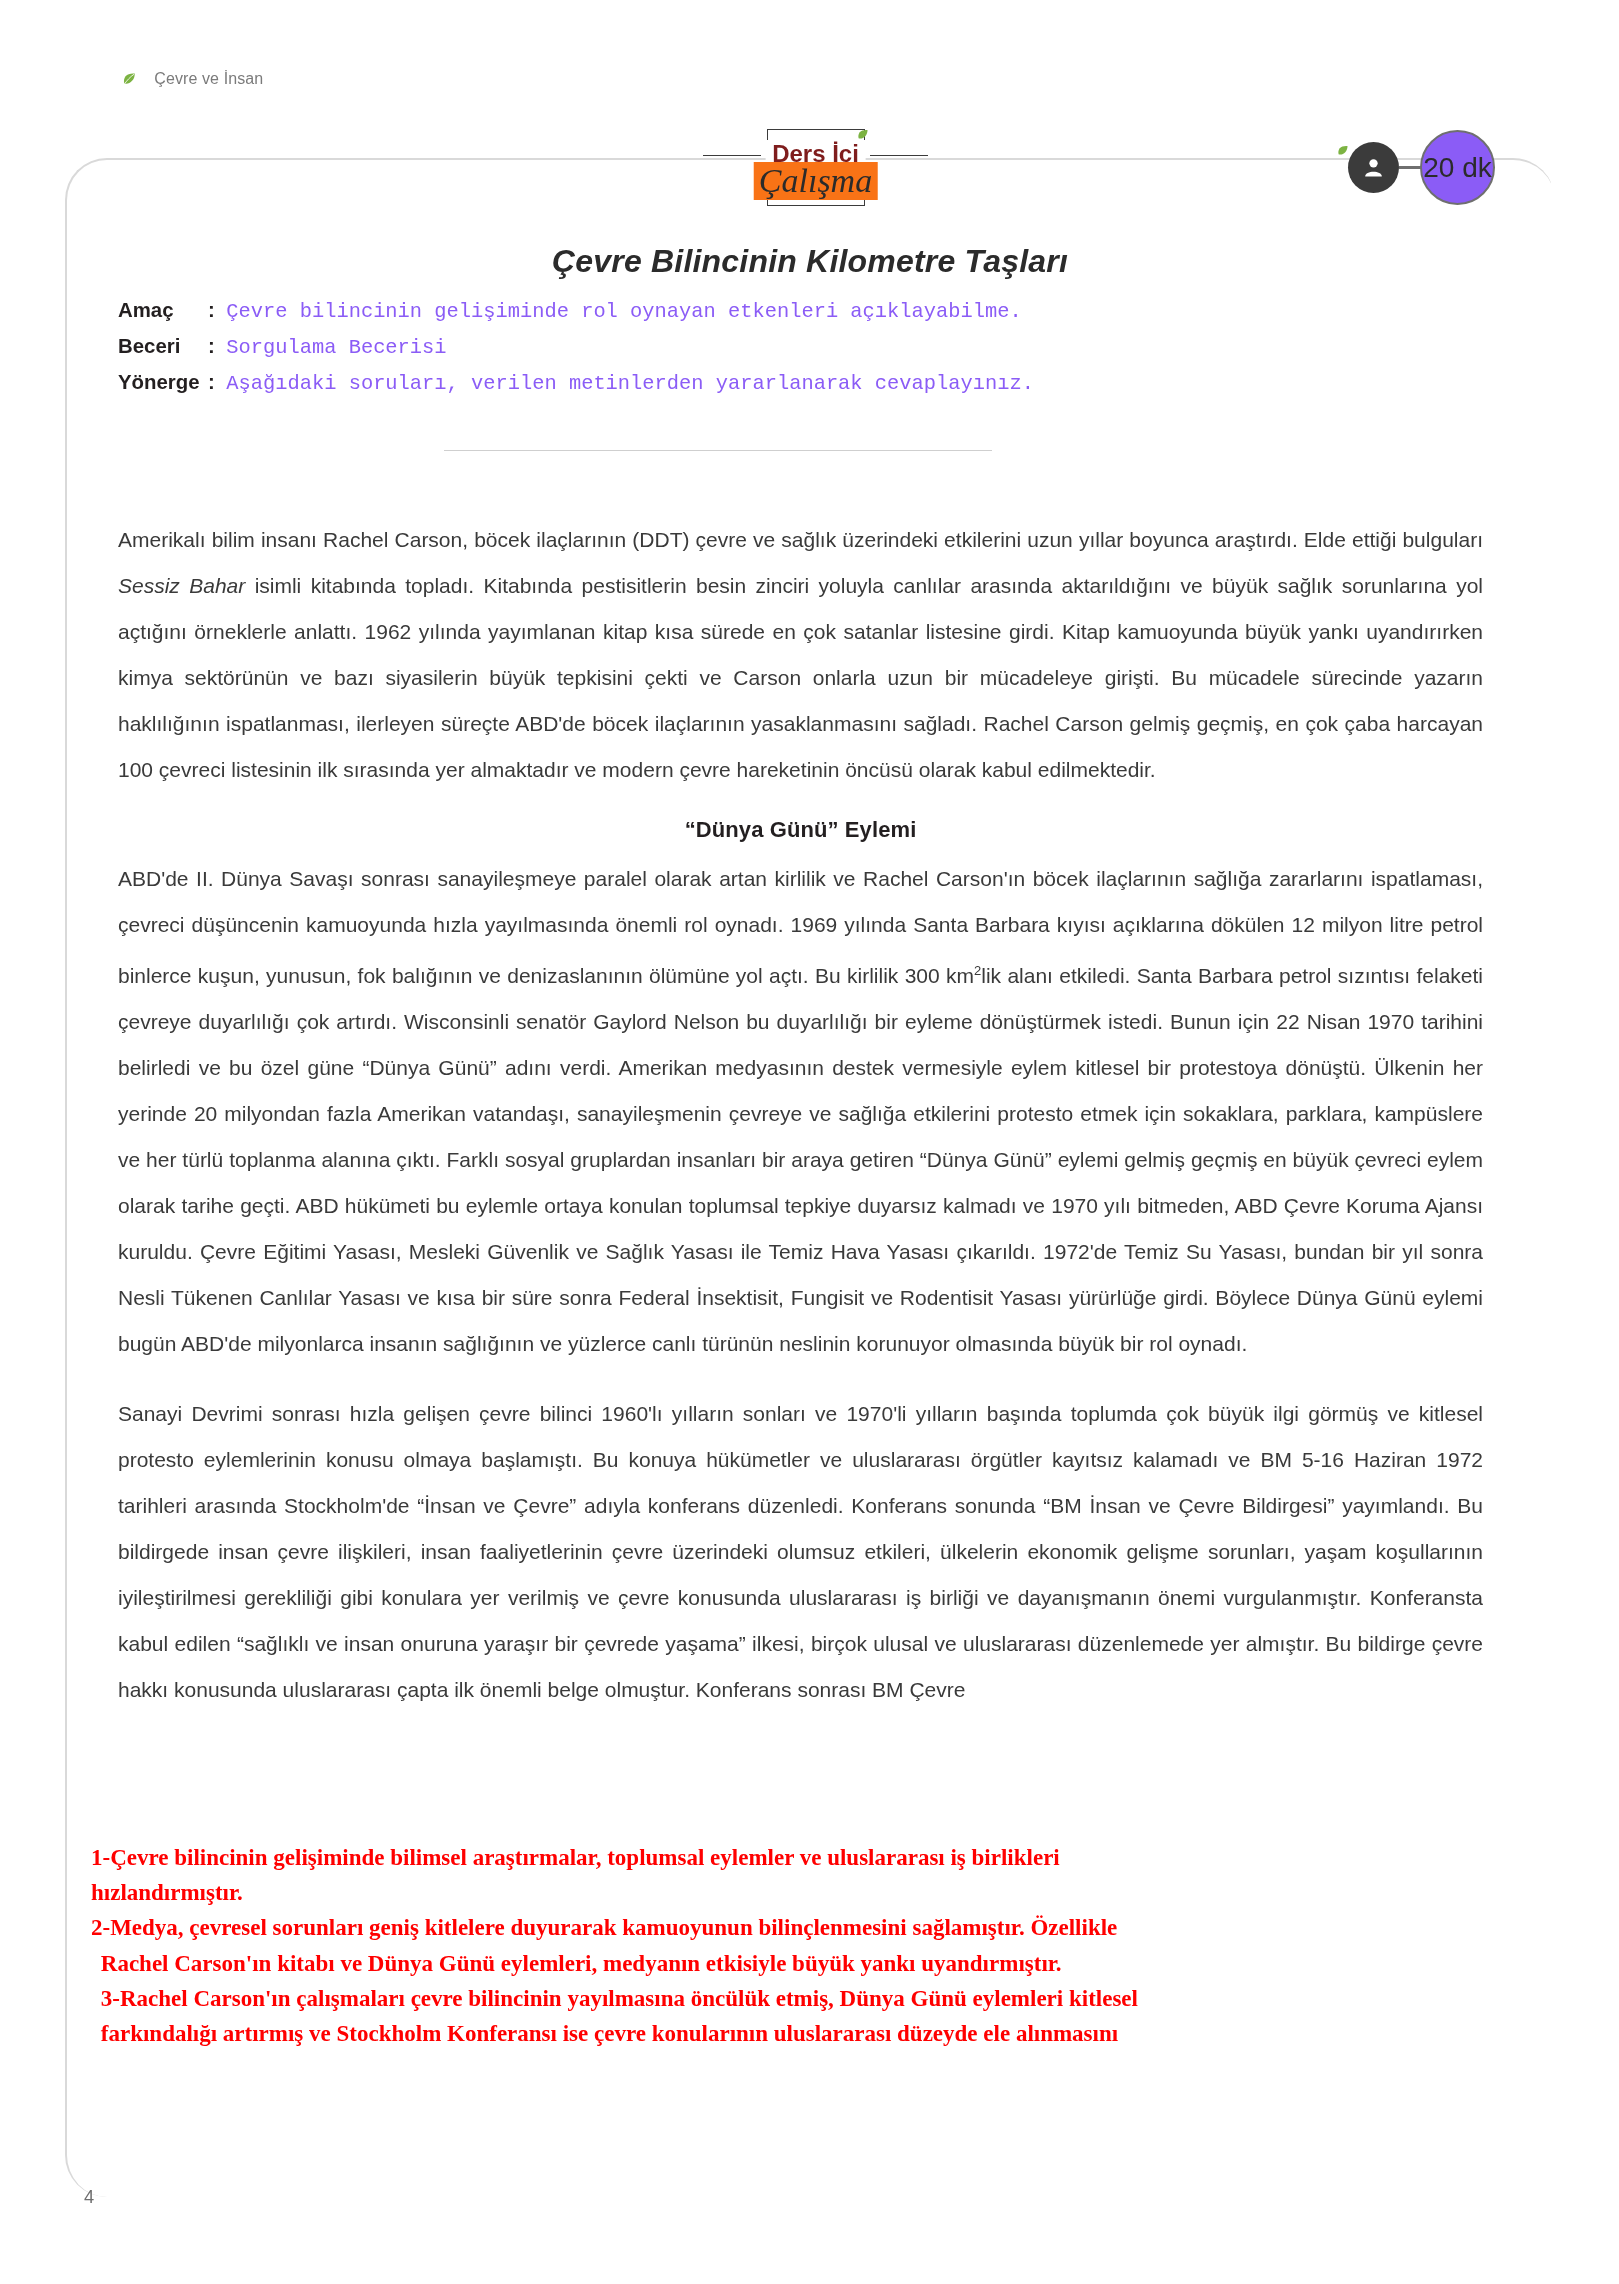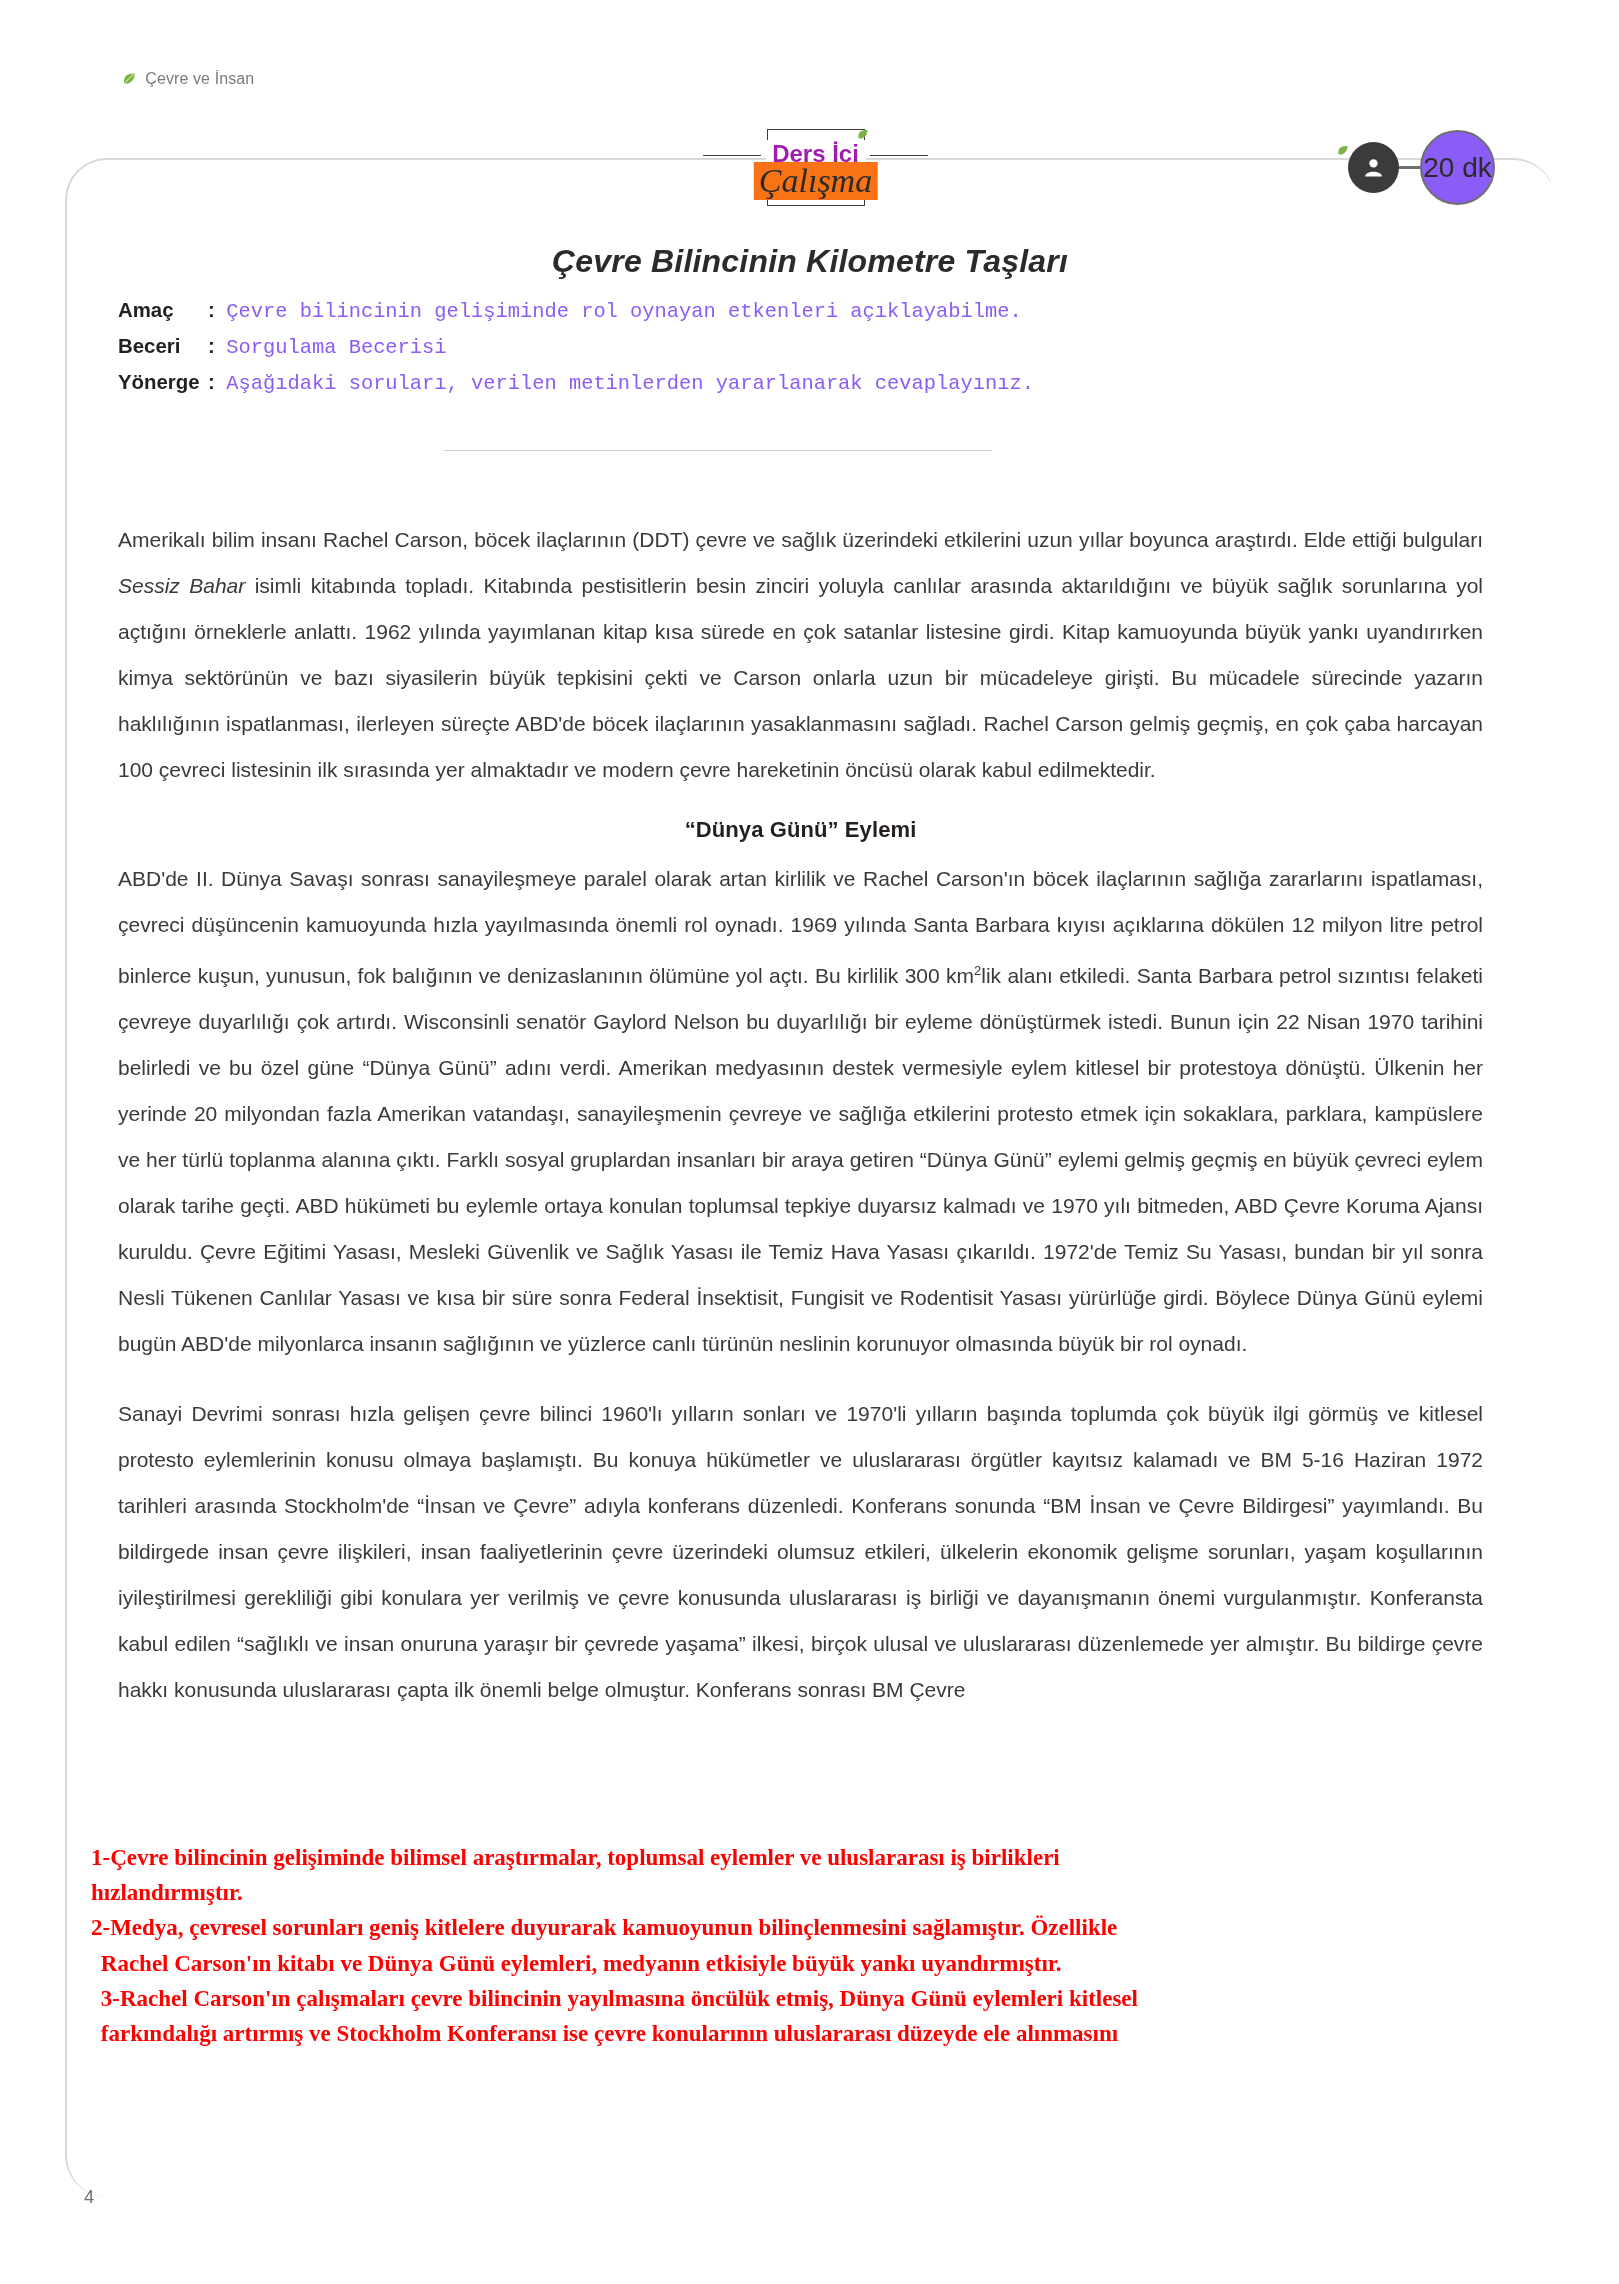--- a/index.html
+++ b/index.html
@@ -22,21 +22,21 @@
     height: 2284px;
   }
 
   
   .top-header {
     position: absolute;
     left: 120px;
     top: 70px;
     display: flex;
     align-items: center;
-    gap: 7px;
+    gap: 16px;
   }
   .leaf-icon {
     width: 18.3px;
     height: 18.3px;
     display: inline-block;
     position: relative;
   }
   .leaf-icon svg { display:block; }
   .top-header-label {
     font-size: 16px;
@@ -95,21 +95,21 @@
   .logo-line-l { left: 0; }
   .logo-line-r { right: 0; }
   .logo-text-1 {
     position: absolute;
     left: 50%;
     top: 24px;
     transform: translateX(-50%);
     font-family: "Liberation Sans", sans-serif;
     font-size: 24px;
     font-weight: bold;
-    color: #a21caf;
+    color: #7f1d1d;
     background: #fff;
     padding: 0 7px;
     white-space: nowrap;
   }
   .logo-text-2 {
     position: absolute;
     left: 50%;
     top: 46px;
     transform: translateX(-50%);
     font-family: "Liberation Serif", serif;

